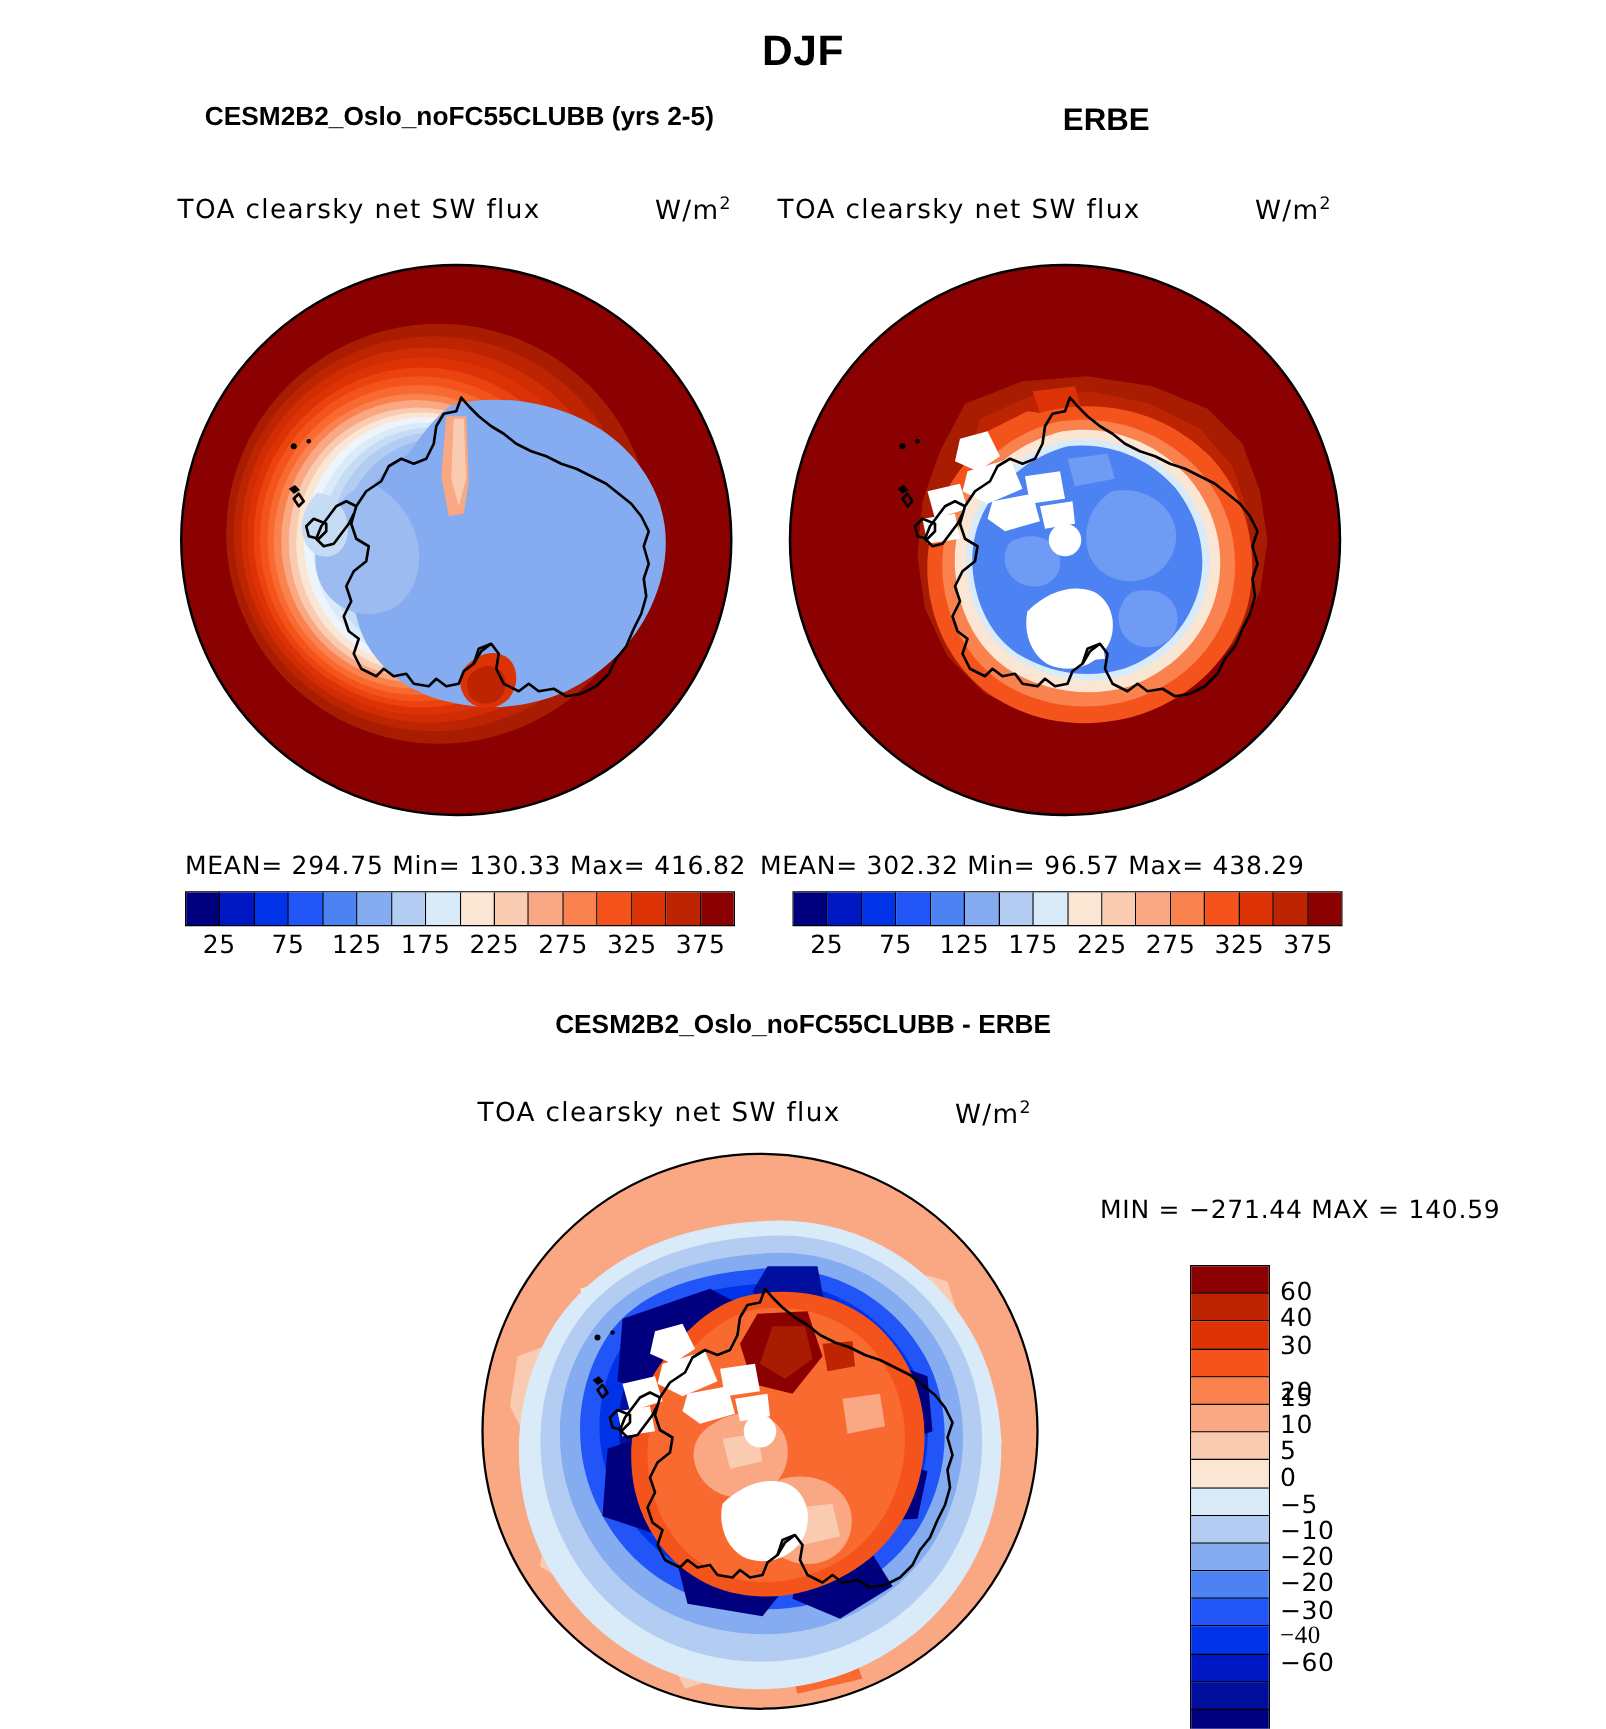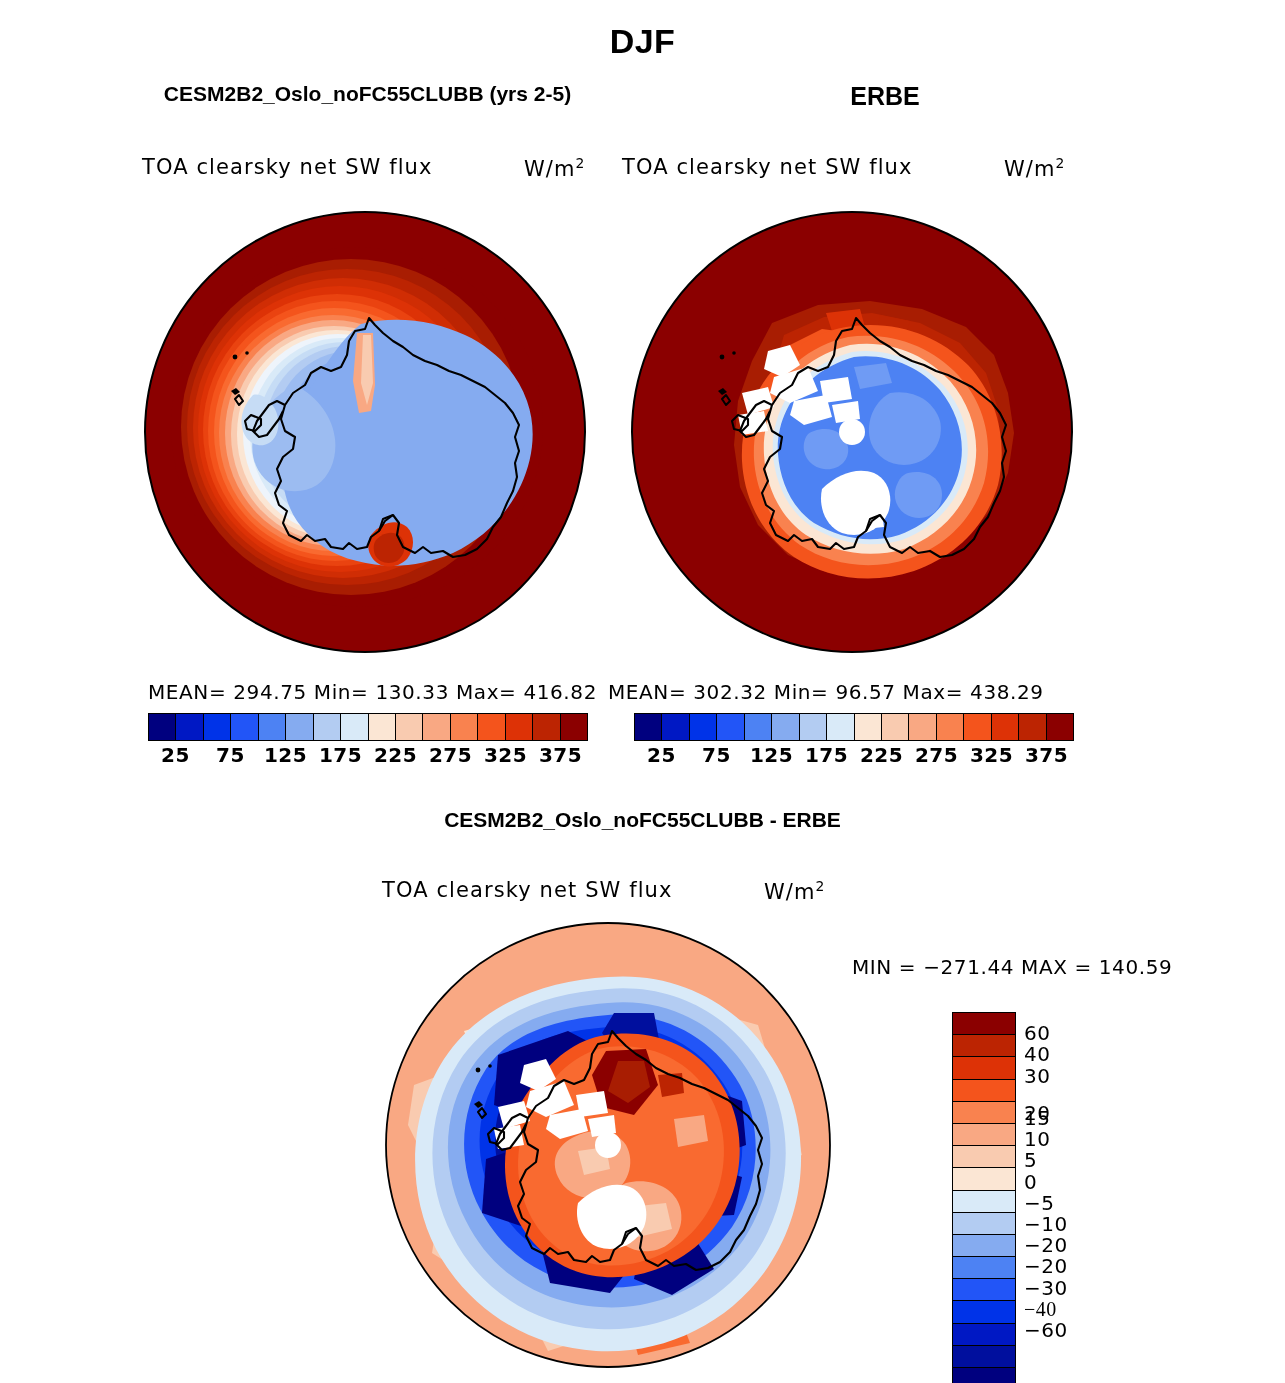--- a/index.html
+++ b/index.html
@@ -33,34 +33,34 @@
   #right-subtitle{left:622px;top:155px;width:470px;}
   #diff-subtitle{left:382px;top:878px;width:470px;}
   .sub-field{position:absolute;left:0;top:0;white-space:nowrap;}
   .sub-units{position:absolute;left:382px;top:0;white-space:nowrap;}
   sup{font-size:.66em;vertical-align:super;}
 
   
   .stats-row{font-size:20px;letter-spacing:.6px;white-space:nowrap;}
   #left-stats{left:148px;top:680px;}
   #right-stats{left:608px;top:680px;}
-  #diff-minmax{left:852px;top:955px;font-size:20px;letter-spacing:.6px;white-space:nowrap;}
+  #diff-minmax{left:880px;top:955px;font-size:20px;letter-spacing:.6px;white-space:nowrap;}
 
   
   .map-svg{display:block;}
   #left-map{left:135px;top:205px;}
   #right-map{left:622px;top:205px;}
   #diff-map{left:378px;top:915px;}
 
   
   .hcbar-wrap{}
   .hcbar{display:flex;border:1px solid #000;height:26px;box-sizing:content-box;}
   .hcbar .cell{flex:1 1 0;border-right:1px solid #000;}
   .hcbar .cell:last-child{border-right:none;}
-  .hcbar-labels{position:relative;height:30px;margin-top:2px;font-weight:bold;}
+  .hcbar-labels{position:relative;height:30px;margin-top:2px;}
   .hcbar-labels span{
     position:absolute;top:0;transform:translateX(-50%);
     font-size:20px;letter-spacing:.5px;
   }
   #left-cbar{left:148px;top:713px;width:440px;}
   #right-cbar{left:634px;top:713px;width:440px;}
 
   
   #vcbar{left:952px;top:1012px;}
   #vcbar .vbar{

